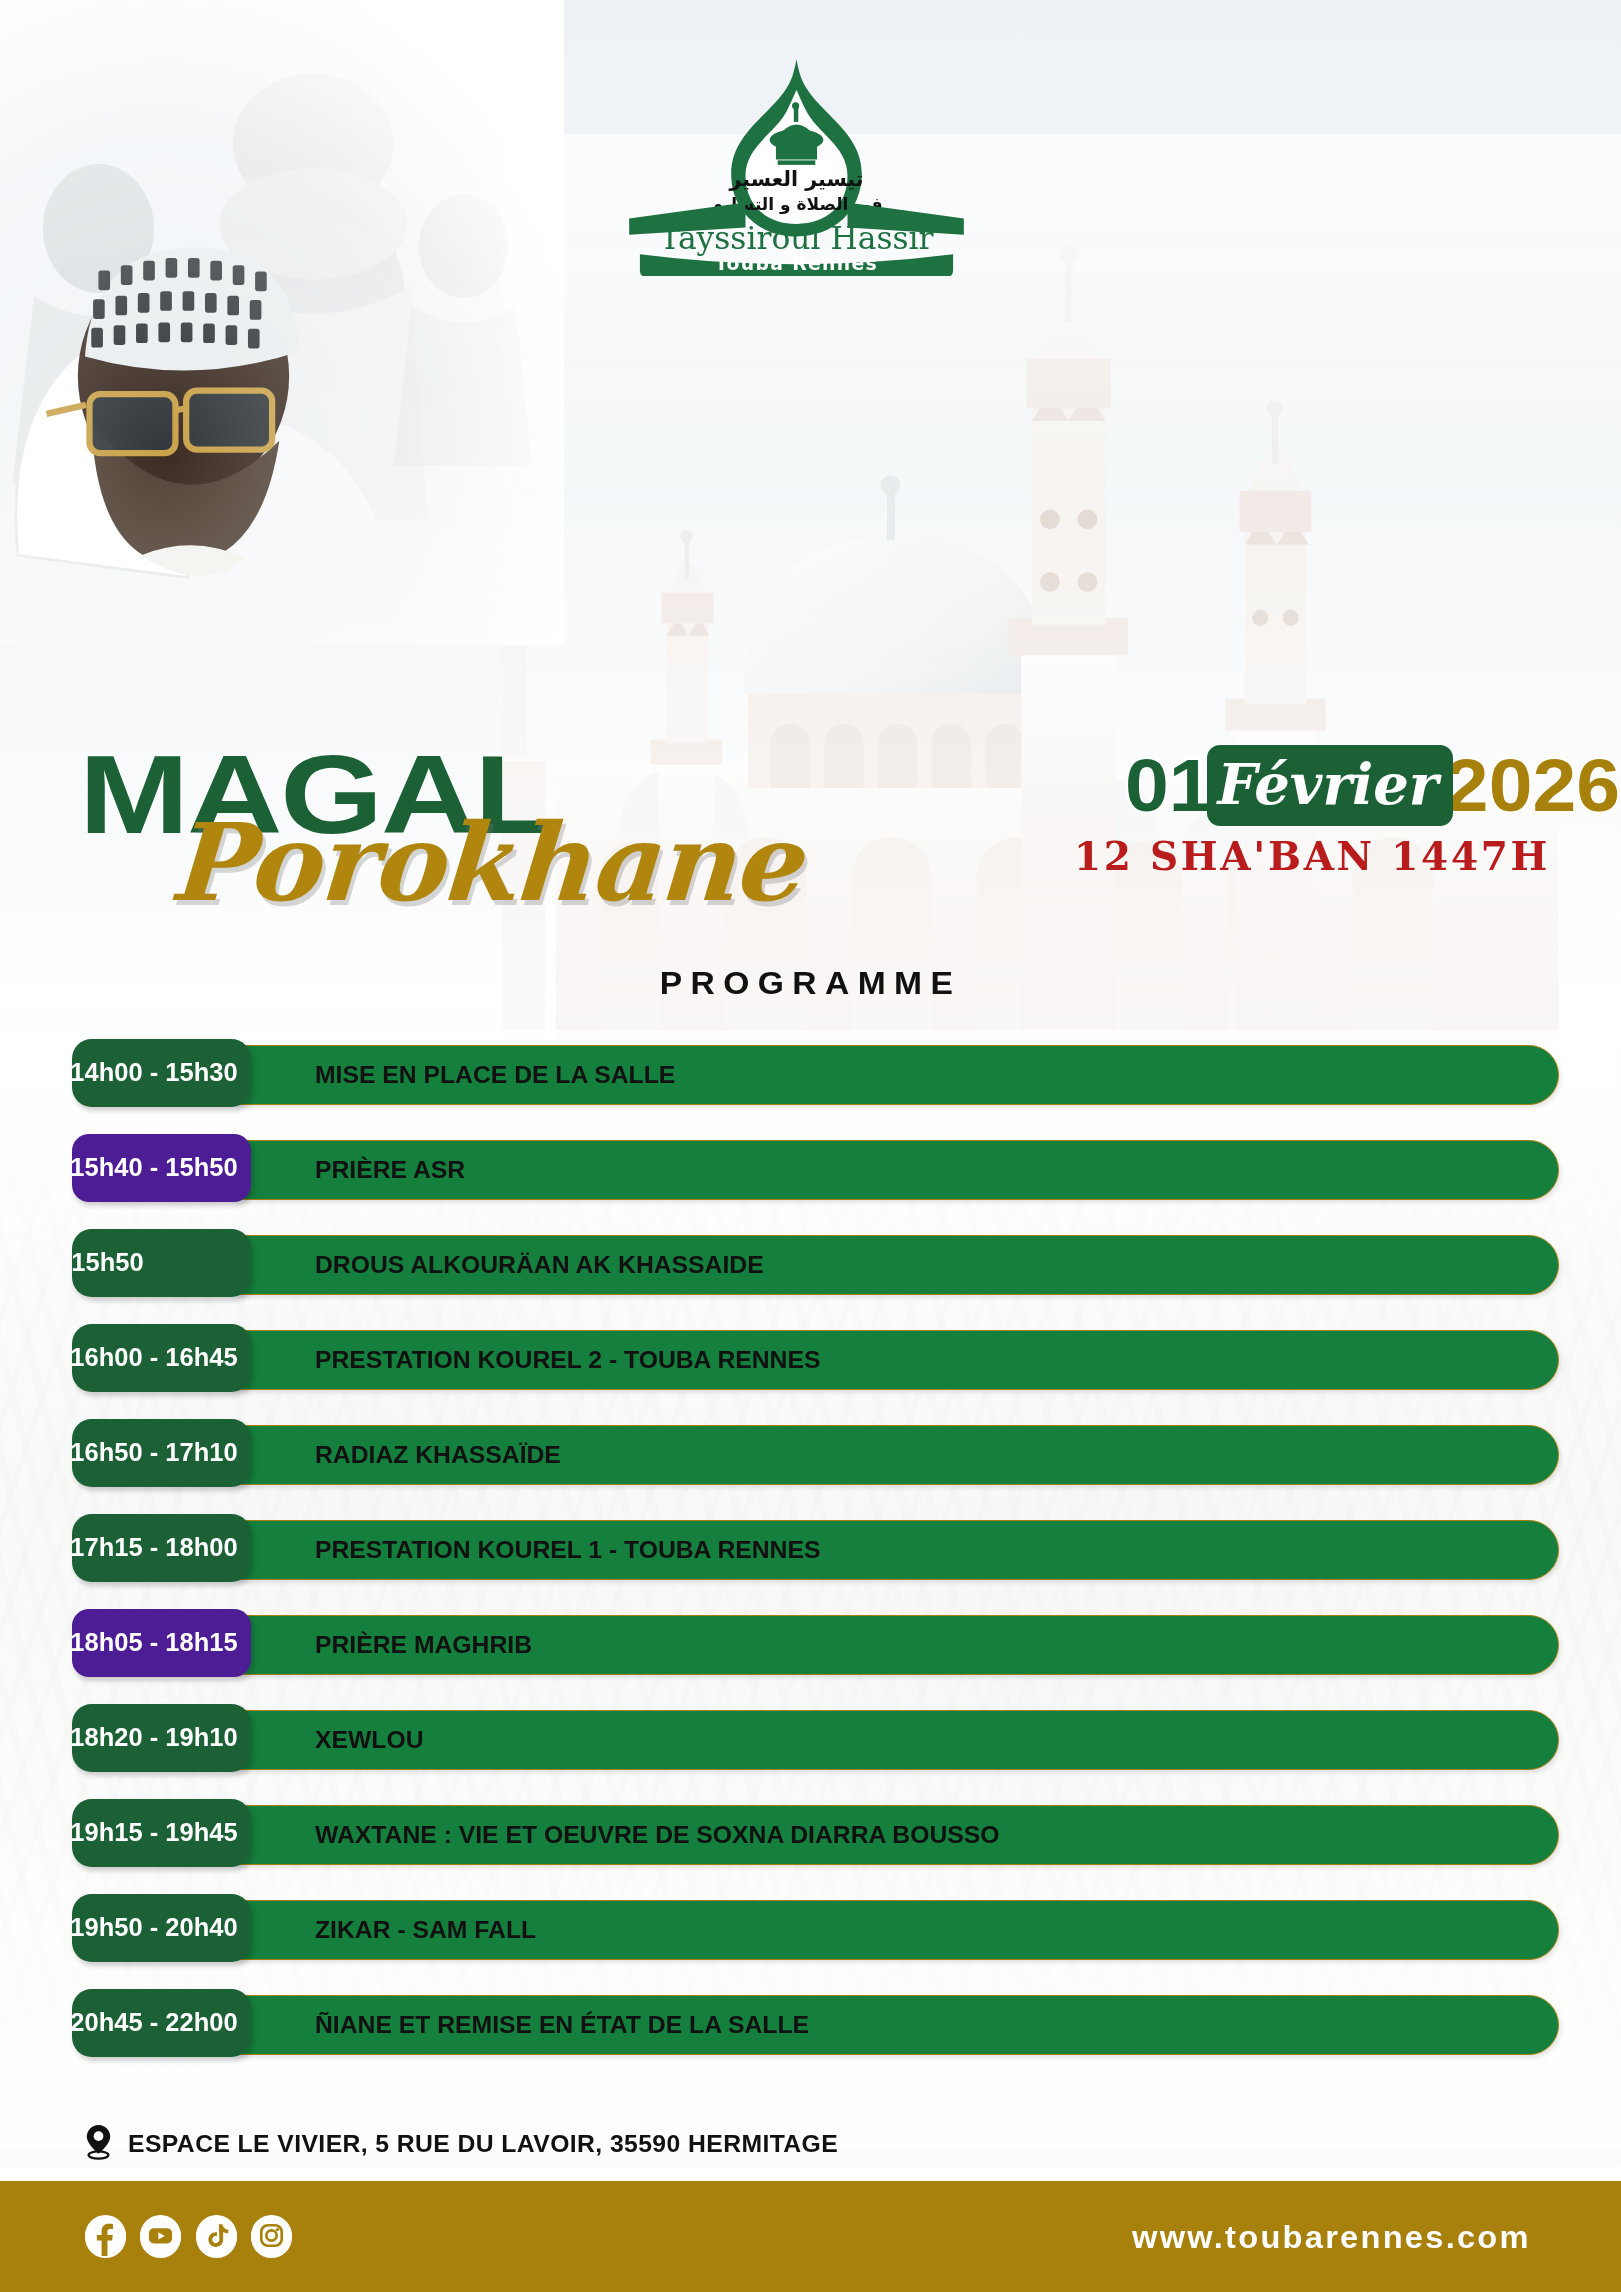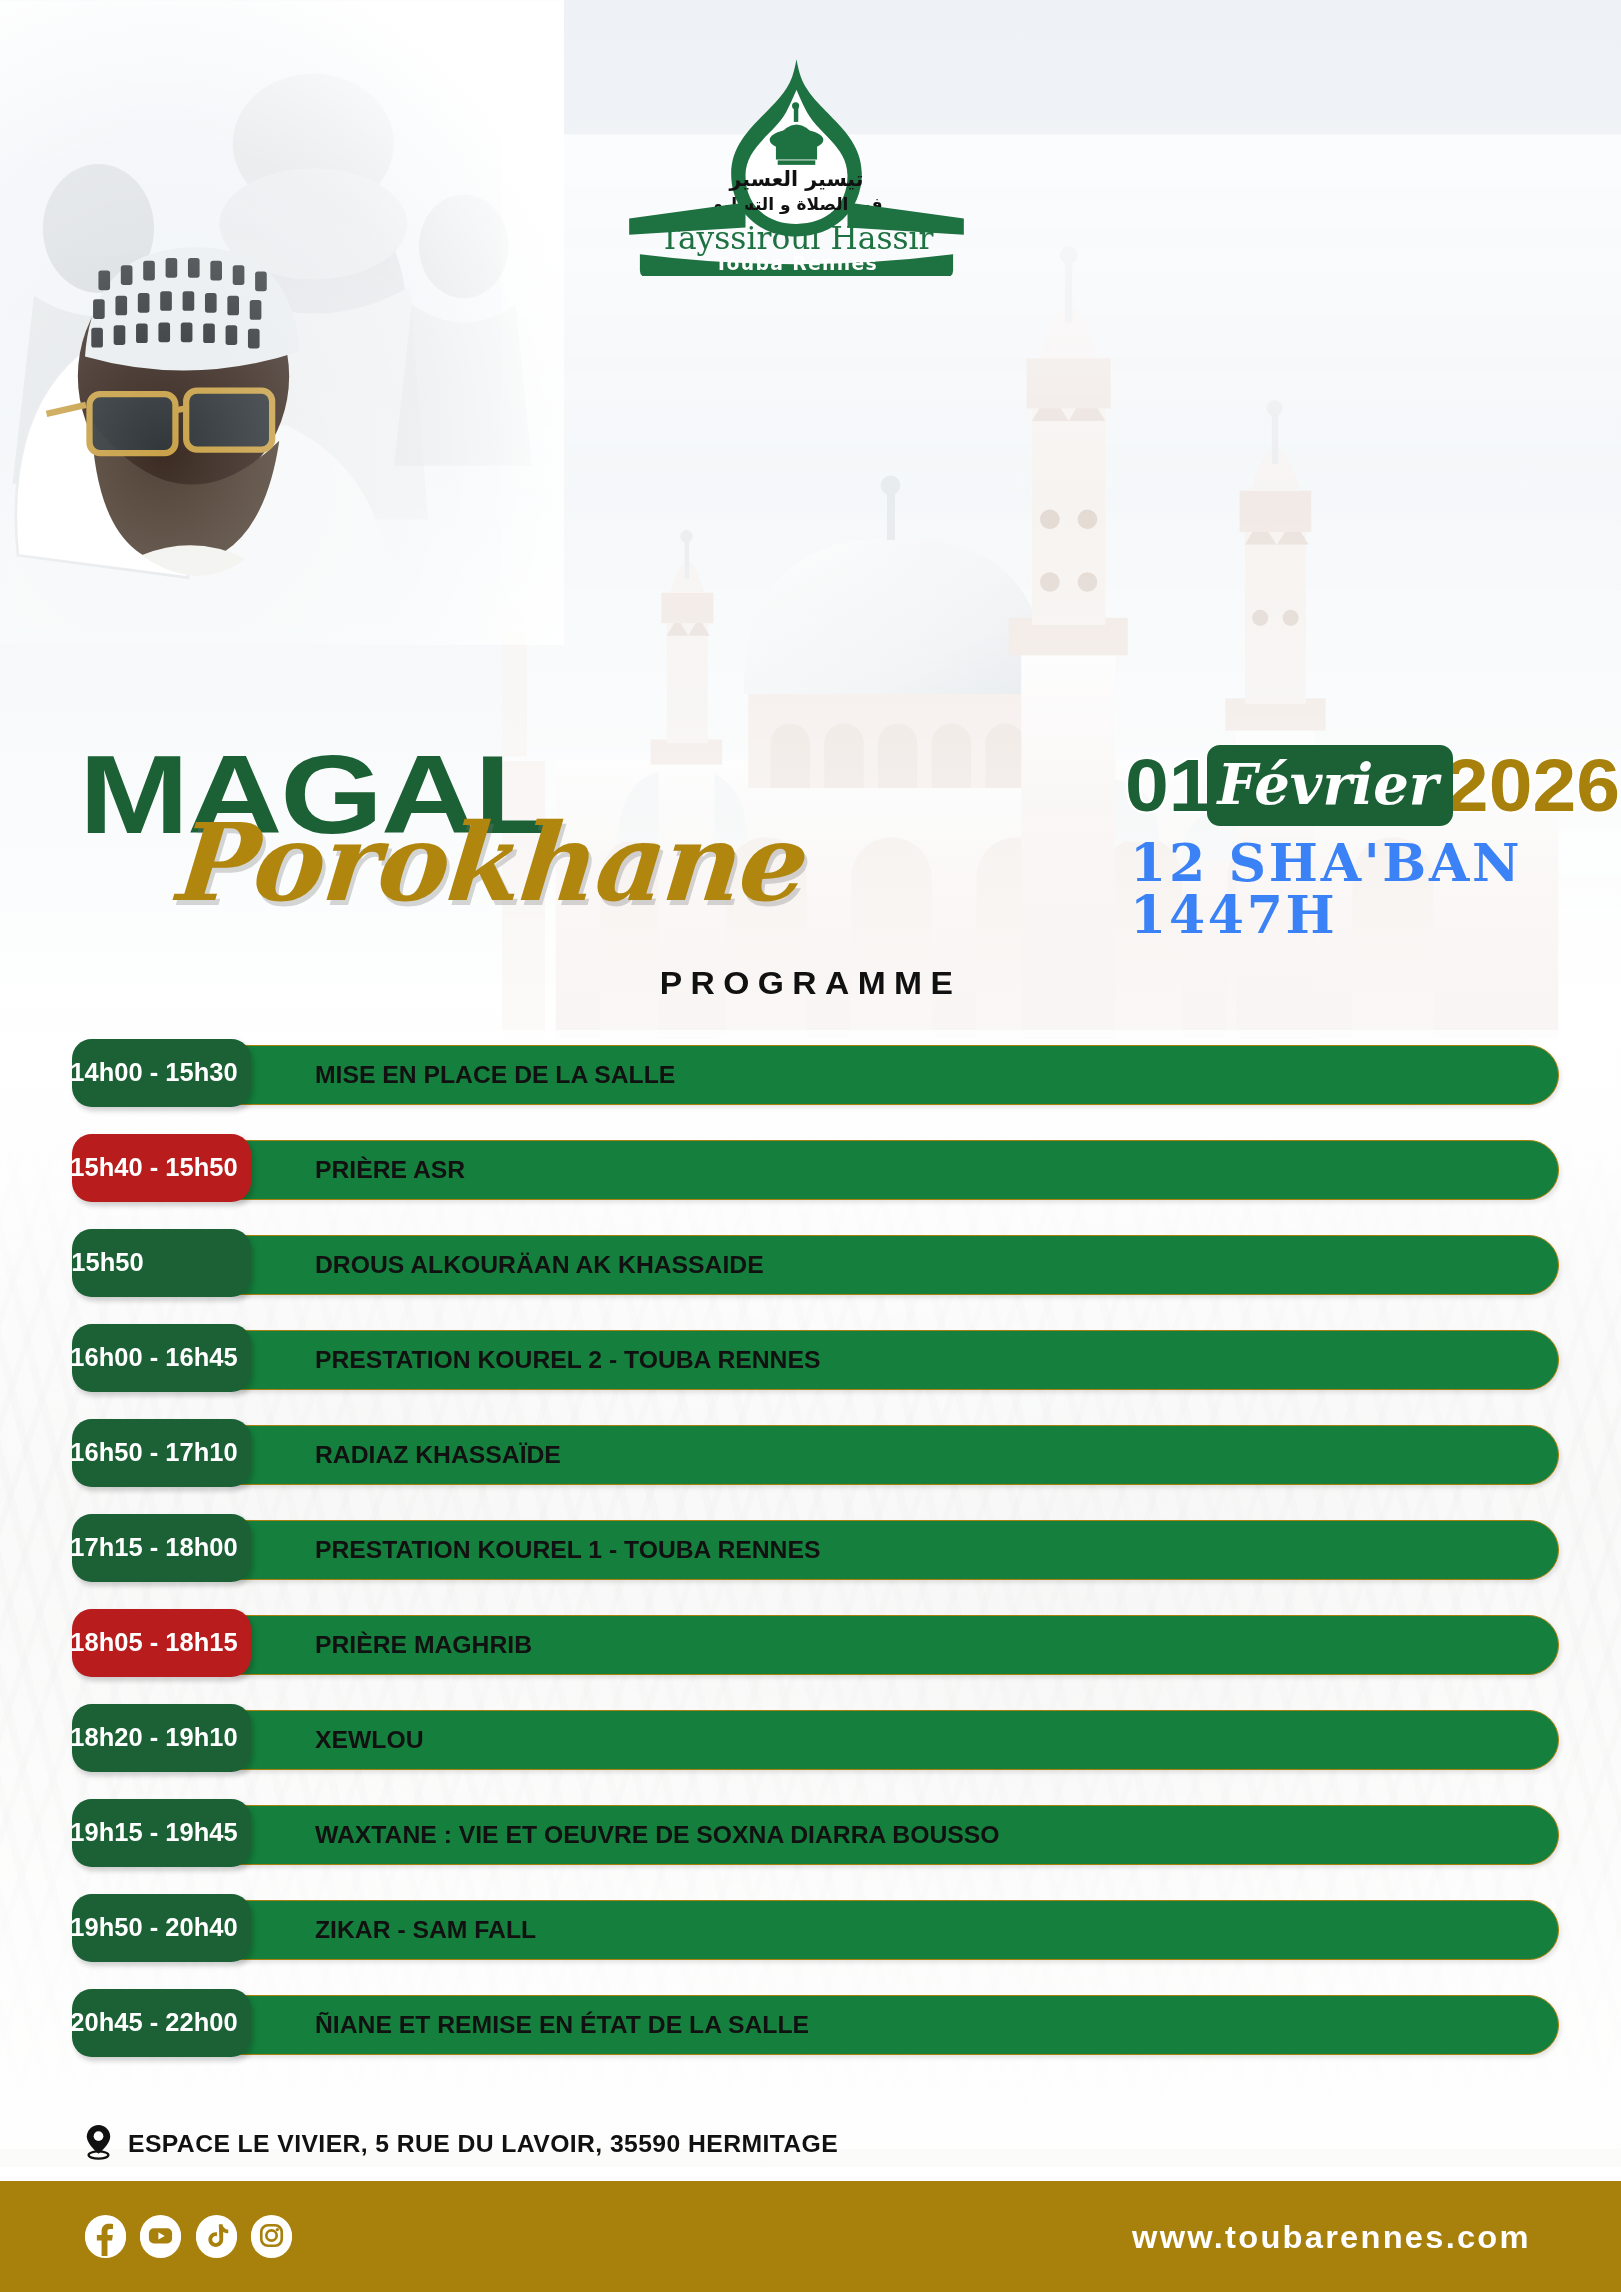--- a/index.html
+++ b/index.html
@@ -95,23 +95,23 @@
     margin:4px -3.6px;
     position:relative;z-index:2;
   }
   .d-year{
     font-family:"Liberation Sans", sans-serif;font-weight:700;
     font-size:75px;line-height:1;color:#A8800C;
     -webkit-text-stroke:4.5px #ffffff;paint-order:stroke fill;
     transform:scaleX(1.05);
   }
   .hijri{
-    position:absolute;left:1130px;top:107px;
+    position:absolute;left:1074px;top:107px;
     font-family:"DejaVu Serif", serif;font-weight:700;
-    font-size:52px;line-height:1;color:#3b82f6;
+    font-size:39px;line-height:1;color:#b91c1c;
     letter-spacing:2.7px;
   }
 
   
   .prog-head{
     position:absolute;left:0;top:965px;width:1621px;text-align:center;
     font-family:"Liberation Sans", sans-serif;font-weight:700;
     font-size:32px;color:#111111;letter-spacing:8px;
     transform:scaleX(1.05);
   }
@@ -132,21 +132,21 @@
     transform:scaleX(1.03);transform-origin:left center;
   }
   .pill{
     position:absolute;left:0;top:-4.5px;width:179px;height:68px;
     border-radius:19.7px;
     display:flex;align-items:center;justify-content:flex-start;
     box-shadow:2.7px 3.6px 5.4px rgba(0,0,0,.18);
     z-index:3;
   }
   .pill-green{background:#1B6135;}
-  .pill-gold{background:#b91c1c;}
+  .pill-gold{background:#4c1d95;border-radius:17px;}
   .pill span{
     font-family:"Liberation Sans", sans-serif;font-weight:700;
     font-size:25px;color:#ffffff;white-space:nowrap;
     transform:scaleX(1.02);
   }
 
   
   .venue{
     position:absolute;left:85px;top:2124px;display:flex;align-items:center;gap:16px;text-align:center;
   }

